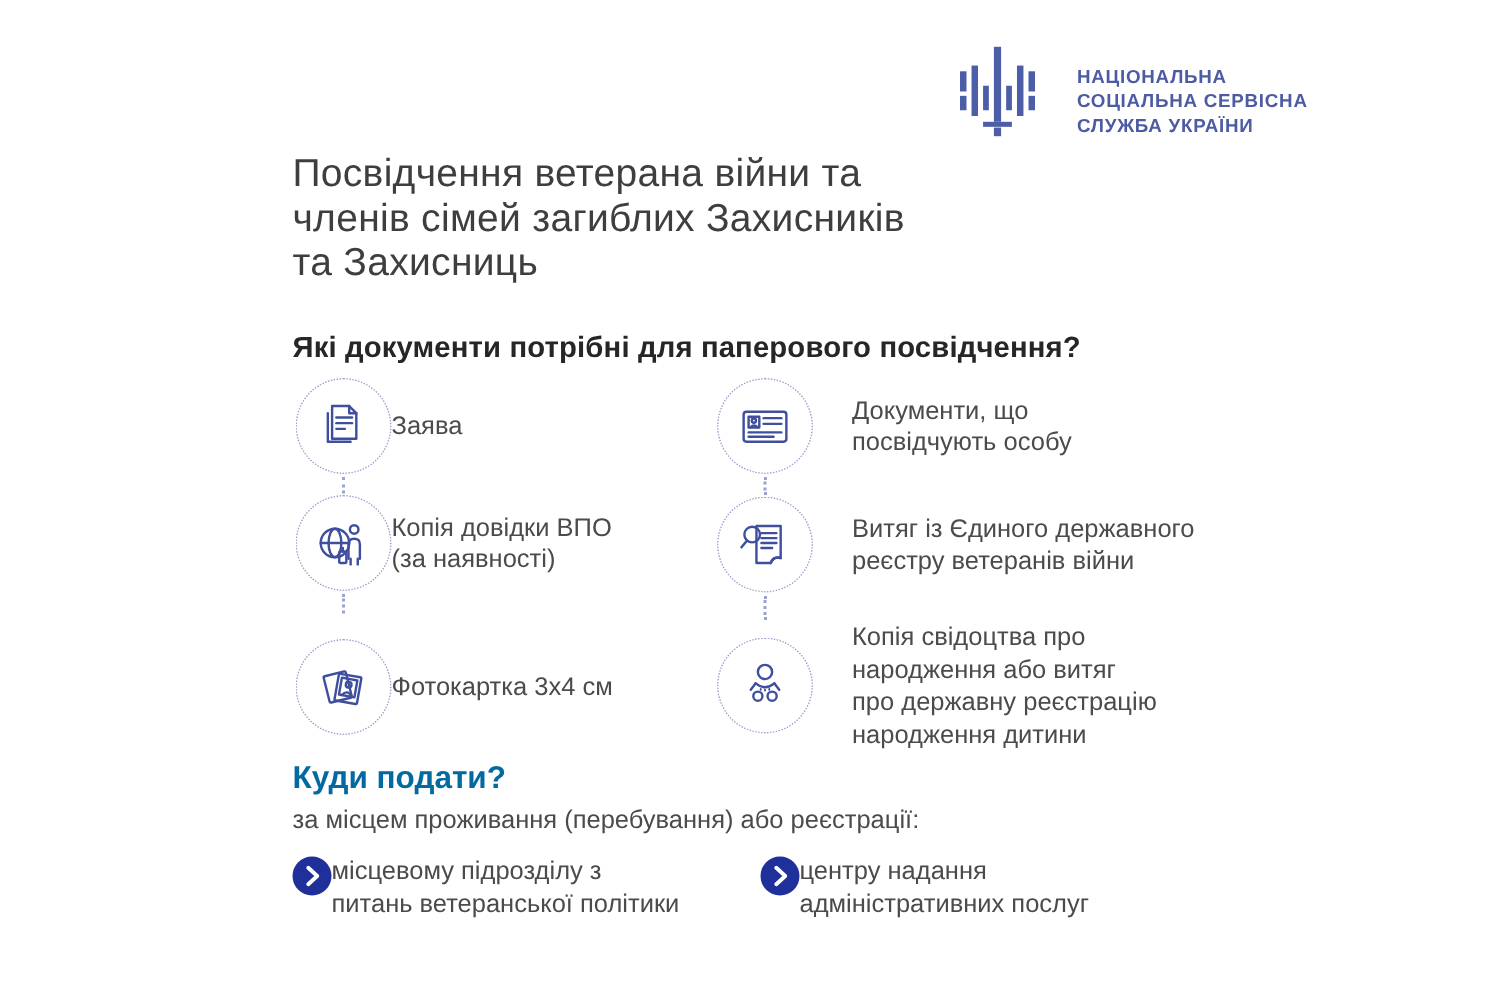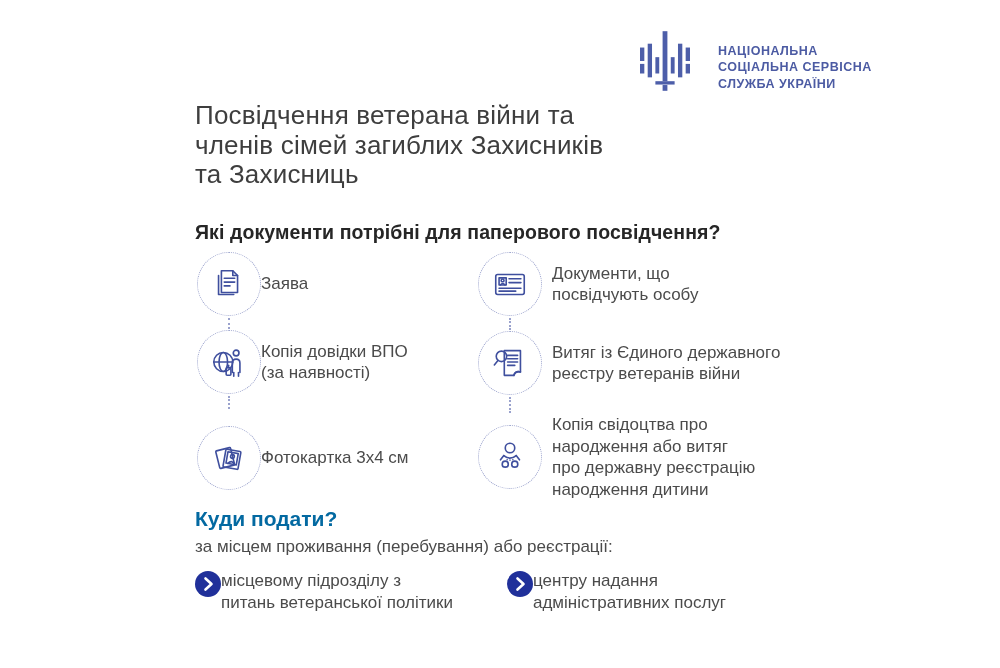--- a/index.html
+++ b/index.html
@@ -31,21 +31,21 @@
   .item { display:flex; align-items:center; }
   .item .label {
     font-size:17px; line-height:21.5px; color:#4b4b4b; white-space:pre-line;
   }
   .circle {
     flex:0 0 auto; width:64px; height:64px; box-sizing:border-box;
     border:1.6px dotted #9aa2cd; border-radius:50%; background:#fff;
     display:flex; align-items:center; justify-content:center;
   }
   .gap-l { }
-  .gap-r { gap:10px; }
+  .gap-r { gap:26px; }
   .connector { width:0; border-left:2px dotted #9aa2cd; }
 
   
   .where-heading { left:195px; top:507px; font-size:21px; font-weight:700; color:#0369a1; }
   .where-subtitle { left:195px; top:537px; font-size:17px; color:#4b4b4b; }
   .bullet { display:flex; align-items:flex-start; }
   .bullet-circle {
     flex:0 0 auto; width:26px; height:26px; border-radius:50%; background:#20309a;
     display:flex; align-items:center; justify-content:center; margin-top:1px;
   }

